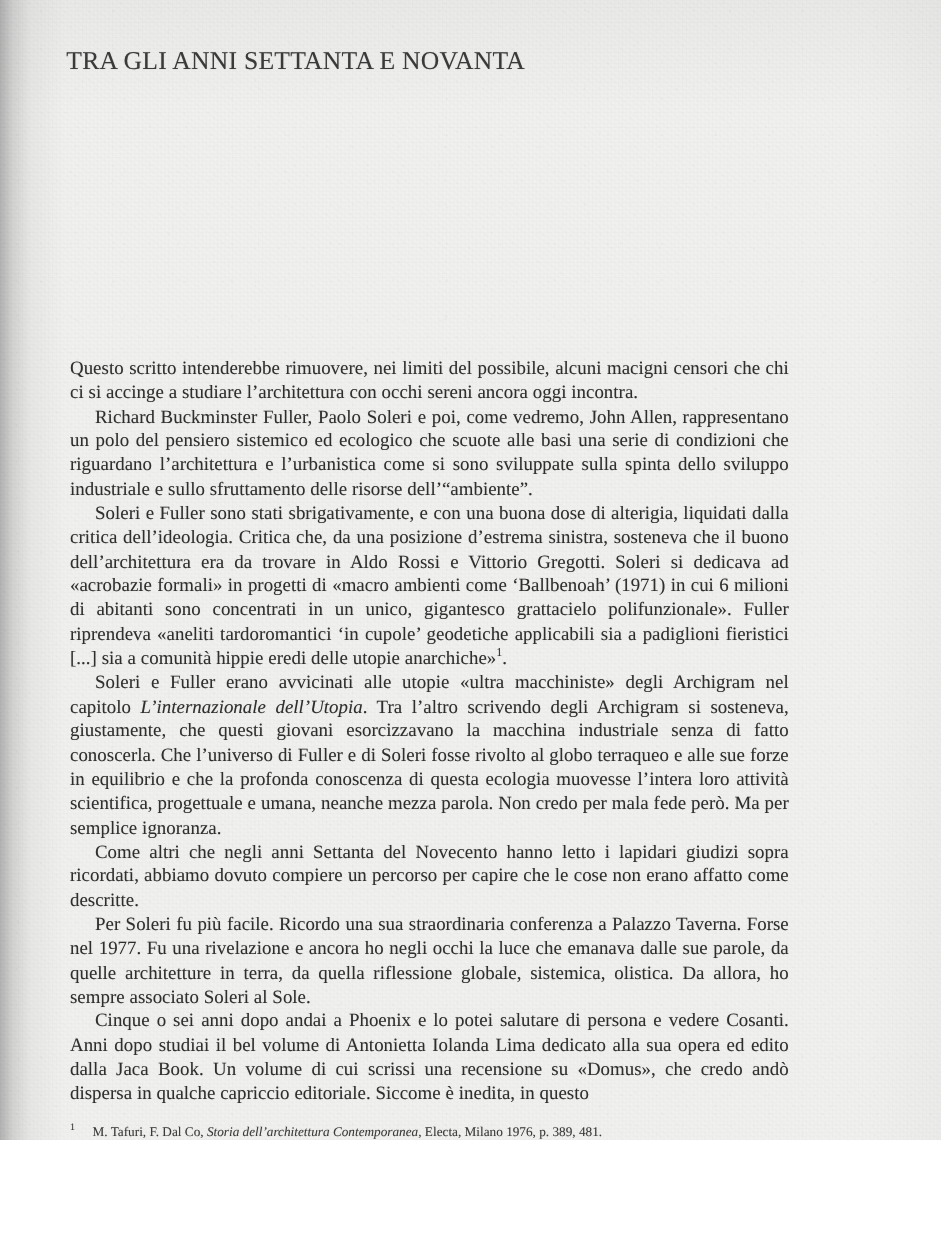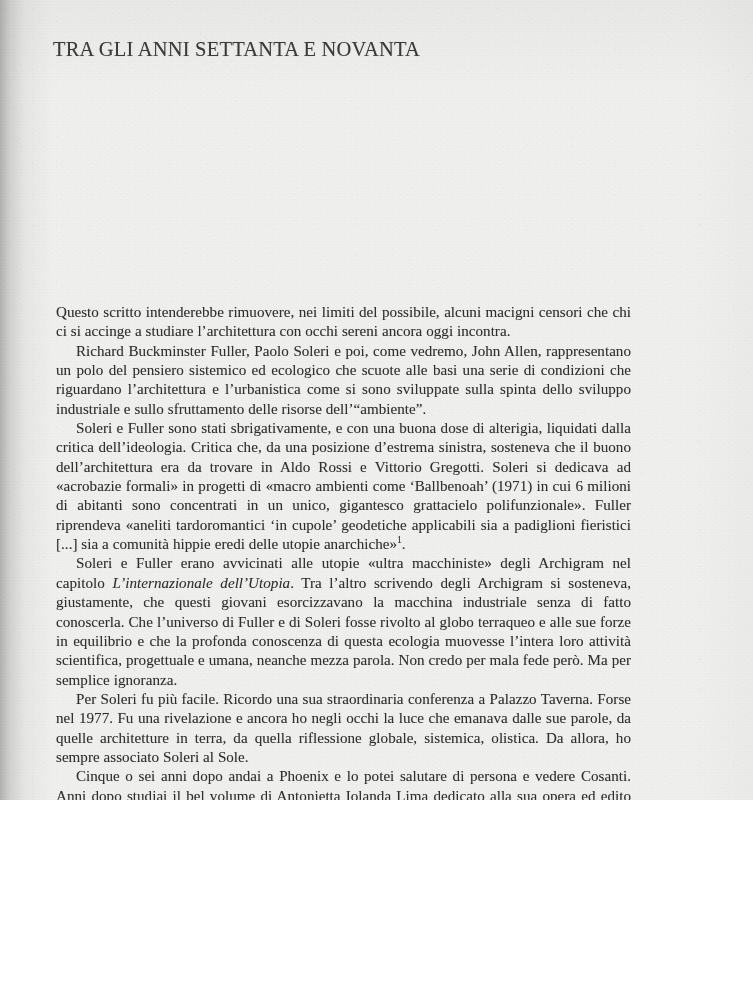--- a/index.html
+++ b/index.html
@@ -4,21 +4,21 @@
 <style>
   html, body {
     margin: 0;
     padding: 0;
     background: #ffffff;
   }
 
   .page {
     position: relative;
     width: 753px;
-    height: 800px;
+    height: 912px;
     overflow: hidden;
     background-color: #f1f1ef;
     background-image:
       
       repeating-linear-gradient(0deg,   rgba(0,0,0,0.014) 0px, rgba(0,0,0,0.0) 1px, rgba(255,255,255,0.02) 2px, rgba(0,0,0,0.012) 3px),
       repeating-linear-gradient(90deg,  rgba(0,0,0,0.012) 0px, rgba(0,0,0,0.0) 1px, rgba(255,255,255,0.02) 2px, rgba(0,0,0,0.010) 3px),
       repeating-linear-gradient(37deg,  rgba(0,0,0,0.010) 0px, rgba(0,0,0,0.0) 2px, rgba(0,0,0,0.008) 4px),
       
       linear-gradient(to right, rgba(90,90,92,0.42) 0px, rgba(120,120,122,0.26) 10px, rgba(160,160,162,0.12) 24px, rgba(255,255,255,0.0) 52px),
       
@@ -71,21 +71,21 @@
     font-size: 14.5px;
     line-height: 17px;
     color: #3c3c3c;
     letter-spacing: 0.15px;
   }
 
   
   .body-block {
     position: absolute;
     left: 56px;
-    top: 303px;
+    top: 286px;
     width: 575px;
   }
 
   .body-block p {
     margin: 0;
     text-indent: 20px;
     text-align: justify;
     font-size: 15.1px;
     line-height: 19.35px;
     letter-spacing: 0.02px;
@@ -161,20 +161,21 @@
   <div class="body-block">
 
     <p class="first"><span>Questo scritto intenderebbe rimuovere, nei limiti del possibile, alcuni macigni censori che chi ci si accinge a studiare l’architettura con occhi sereni ancora oggi incontra.</span></p>
 
     <p><span>Richard Buckminster Fuller, Paolo Soleri e poi, come vedremo, John Allen, rappresentano un polo del pensiero sistemico ed ecologico che scuote alle basi una serie di condizioni che riguardano l’architettura e l’urbanistica come si sono sviluppate sulla spinta dello sviluppo industriale e sullo sfruttamento delle risorse dell’“ambiente”.</span></p>
 
     <p><span>Soleri e Fuller sono stati sbrigativamente, e con una buona dose di alterigia, liquidati dalla critica dell’ideologia. Critica che, da una posizione d’estrema sinistra, sosteneva che il buono dell’architettura era da trovare in Aldo Rossi e Vittorio Gregotti. Soleri si dedicava ad «acrobazie formali» in progetti di «macro ambienti come ‘Ballbenoah’ (1971) in cui 6 milioni di abitanti sono concentrati in un unico, gigantesco grattacielo polifunzionale». Fuller riprendeva «aneliti tardoromantici ‘in cupole’ geodetiche applicabili sia a padiglioni fieristici [...] sia a comunità hippie eredi delle utopie anarchiche»</span><sup class="fn">1</sup><span>.</span></p>
 
     <p><span>Soleri e Fuller erano avvicinati alle utopie «ultra macchiniste» degli Archigram nel capitolo </span><i>L’internazionale dell’Utopia</i><span>. Tra l’altro scrivendo degli Archigram si sosteneva, giustamente, che questi giovani esorcizzavano la macchina industriale senza di fatto conoscerla. Che l’universo di Fuller e di Soleri fosse rivolto al globo terraqueo e alle sue forze in equilibrio e che la profonda conoscenza di questa ecologia muovesse l’intera loro attività scientifica, progettuale e umana, neanche mezza parola. Non credo per mala fede però. Ma per semplice ignoranza.</span></p>
 
+    <p><span>Come altri che negli anni Settanta del Novecento hanno letto i lapidari giudizi sopra ricordati, abbiamo dovuto compiere un percorso per capire che le cose non erano affatto come descritte.</span></p>
 
     <p><span>Per Soleri fu più facile. Ricordo una sua straordinaria conferenza a Palazzo Taverna. Forse nel 1977. Fu una rivelazione e ancora ho negli occhi la luce che emanava dalle sue parole, da quelle architetture in terra, da quella riflessione globale, sistemica, olistica. Da allora, ho sempre associato Soleri al Sole.</span></p>
 
     <p><span>Cinque o sei anni dopo andai a Phoenix e lo potei salutare di persona e vedere Cosanti. Anni dopo studiai il bel volume di Antonietta Iolanda Lima dedicato alla sua opera ed edito dalla Jaca Book. Un volume di cui scrissi una recensione su «Domus», che credo andò dispersa in qualche capriccio editoriale. Siccome è inedita, in questo</span></p>
 
   </div>
 
   <div class="footnote">
     <sup class="fn-mark">1</sup><span>M. Tafuri, F. Dal Co, </span><i>Storia dell’architettura Contemporanea</i><span>, Electa, Milano 1976, p. 389, 481.</span>
   </div>

